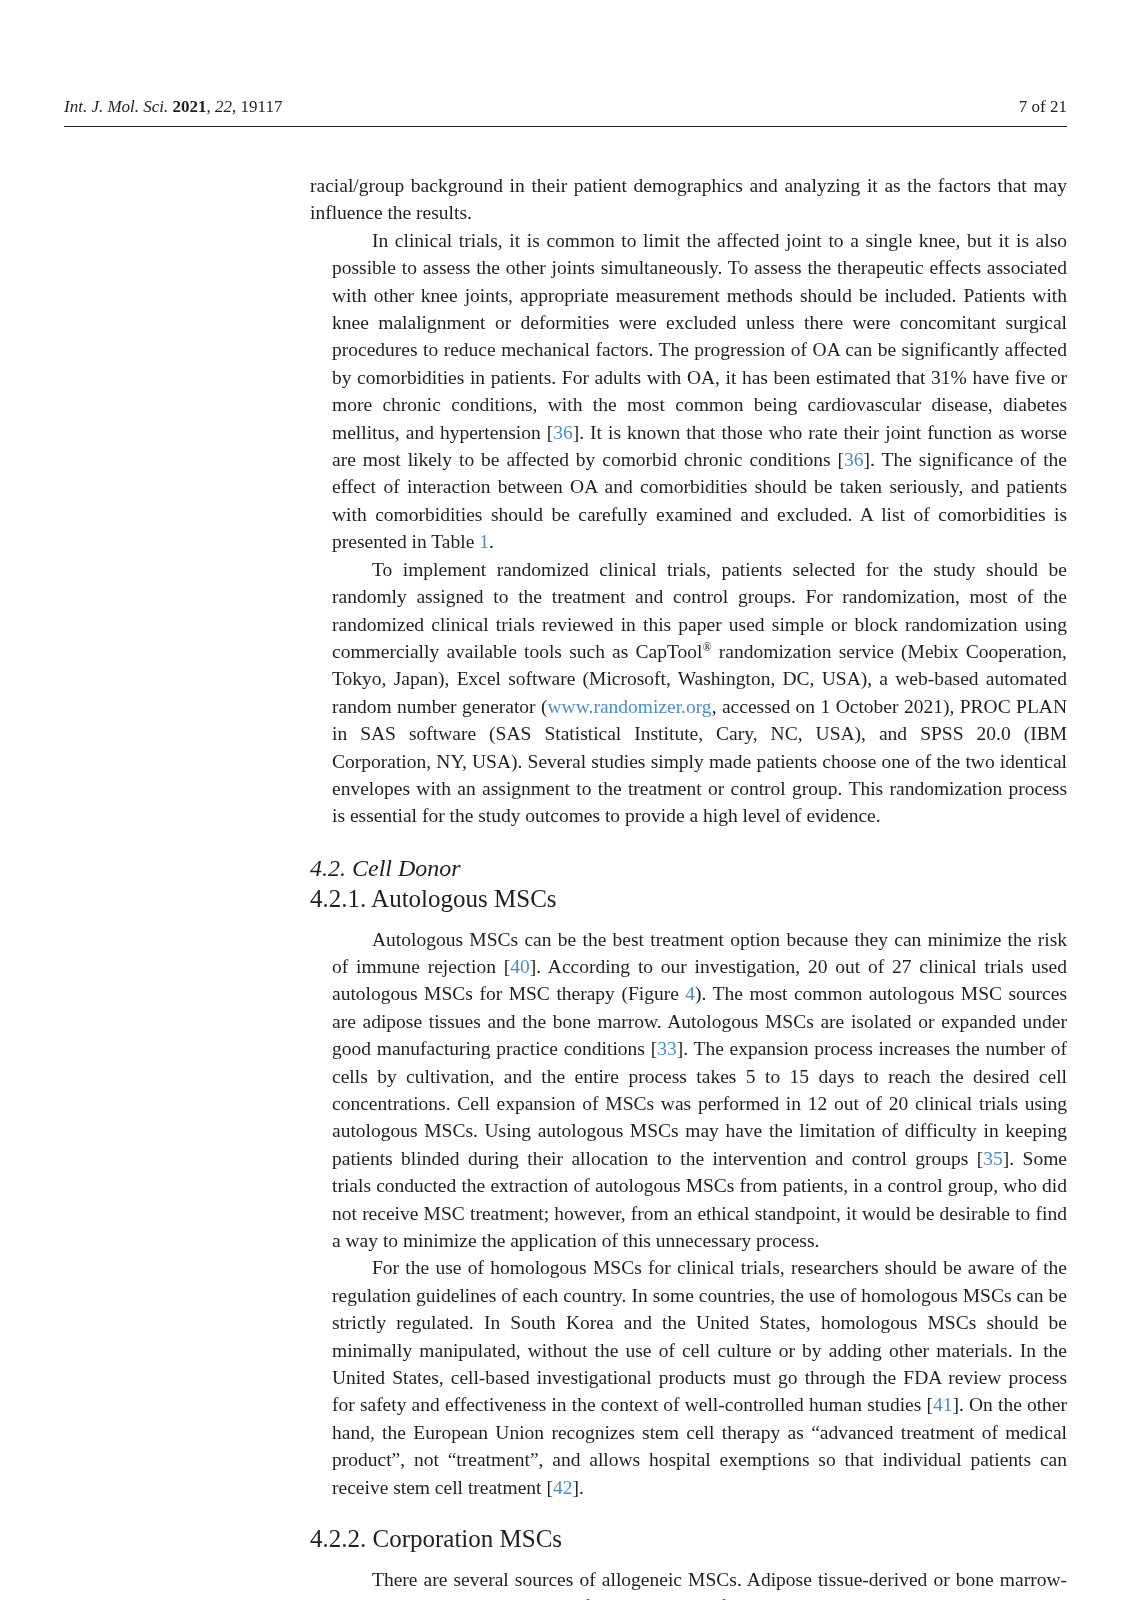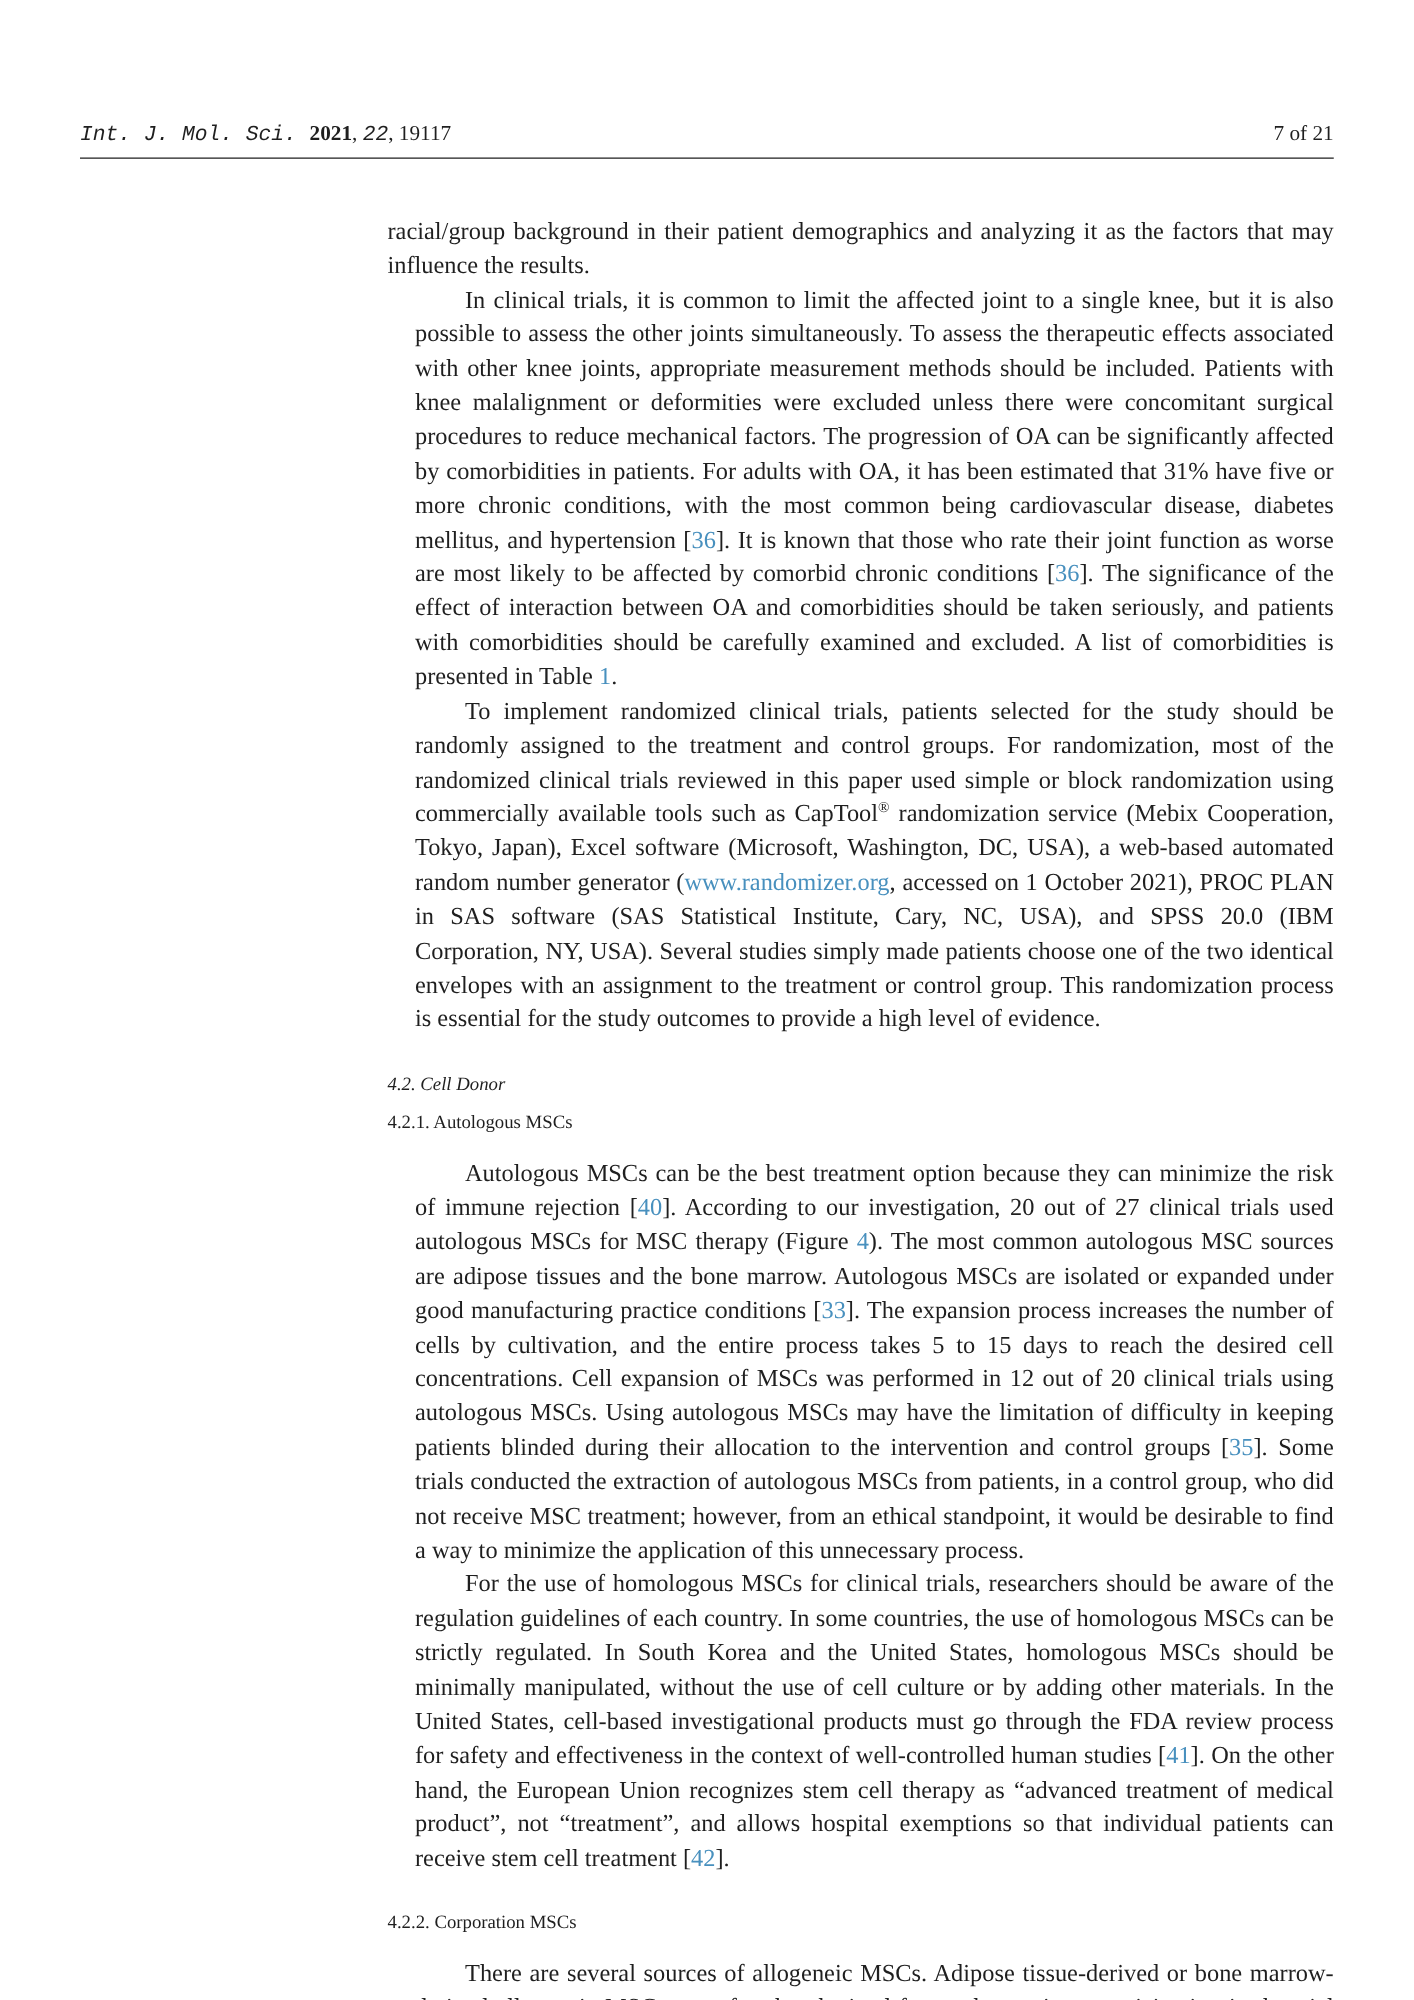--- a/index.html
+++ b/index.html
@@ -30,30 +30,30 @@
     top: 172px; left: 310px; width: 757px;
     font-size: 19.5px;
     line-height: 27.4px;
     text-align: justify;
   }
 
   p.paragraph { margin: 0; }
   p.paragraph.indent { text-indent: 40px; margin-left: 22px; }
 
   h2.section-heading {
-    font-size: 15px; font-weight: normal; font-style: italic;
+    font-size: 24px; font-weight: normal; font-style: italic;
     margin: 25px 0 1px 0; text-align: left;
   }
   h3.subsection-heading {
-    font-size: 15px; font-weight: normal;
+    font-size: 25px; font-weight: normal;
     margin: 24px 0 13px 0; text-align: left;
   }
   h2.section-heading + h3.subsection-heading { margin-top: 3px; }
 
-  .it { font-style: italic; font-family: Liberation Mono, monospace; }
+  .it { font-style: italic; }
   .bd { font-weight: bold; }
   a.cite, a.url {
     color: var(--link-color, #4890be);
     text-decoration: none;
     cursor: pointer;
   }
   sup.reg { font-size: 62%; vertical-align: super; line-height: 0; }
 </style>
 </head>
 <body style="--link-color: #4890be; --text-color: #1f1f1f;">

